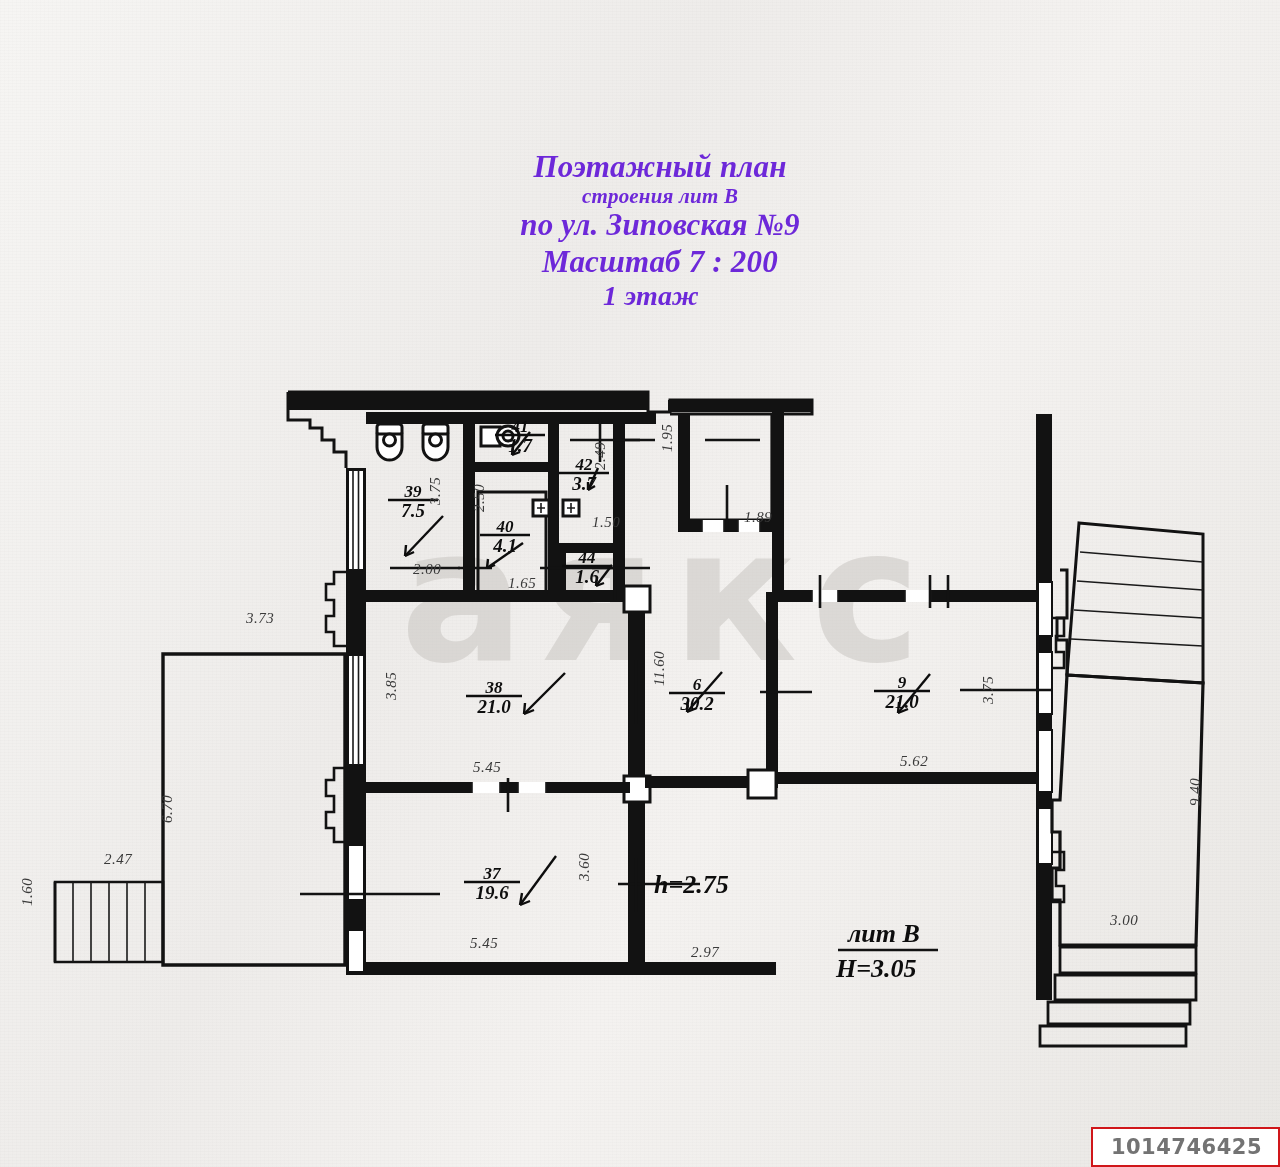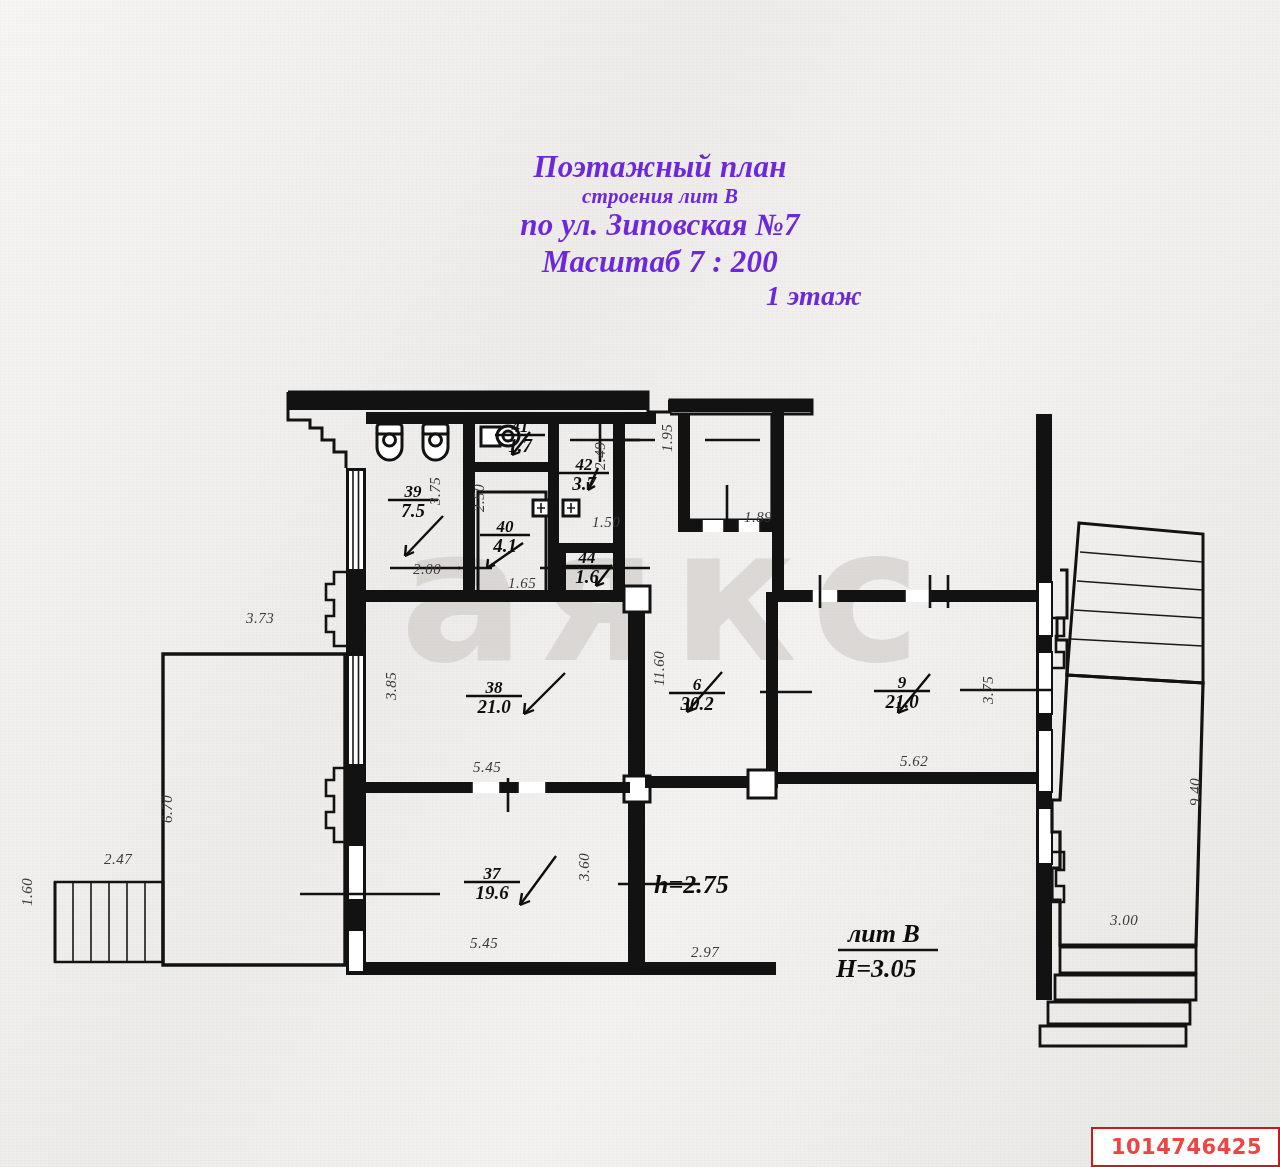--- a/index.html
+++ b/index.html
@@ -25,45 +25,45 @@
     font-style:italic;
     font-weight:bold;
     color:#6d28d9;
     line-height:1.12;
     letter-spacing:0.2px;
   }
   #title-block .l1{font-size:31px;}
   #title-block .l2{font-size:21px;}
   #title-block .l3{font-size:31px;}
   #title-block .l4{font-size:31px;margin-top:2px;}
-  #title-block .l5{font-size:28px;text-align:right;padding-right:18px;}
+  #title-block .l5{font-size:28px;padding-right:18px;}
 
   #plan{position:absolute;left:0;top:0;}
 
   #idbadge{
     position:absolute;right:0px;bottom:0px;
     background:#ffffff;
-    color:#ef4444;
+    color:#737373;
     font-family:"DejaVu Sans", sans-serif;
     font-weight:bold;
     font-size:21px;
     letter-spacing:0.5px;
     padding:6px 16px 6px 18px;
     border:2px solid #d0161a;
   }
 </style>
 </head>
 <body>
 
 <div id="paper"></div>
 
 <div id="title-block">
   <div class="l1">Поэтажный план</div>
   <div class="l2">строения лит В</div>
-  <div class="l3">по  ул. Зиповская №7</div>
+  <div class="l3">по  ул. Зиповская №9</div>
   <div class="l4">Масштаб  7 : 200</div>
   <div class="l5">1 этаж</div>
 </div>
 
 <svg id="plan" width="1280" height="1167" viewBox="0 0 1280 1167">
   <defs>
     <style>
       .w  {stroke:#121212;fill:none;}          /* wall line */
       .wf {fill:#121212;stroke:none;}          /* filled wall */
       .thin {stroke:#151515;fill:none;stroke-width:2;}

